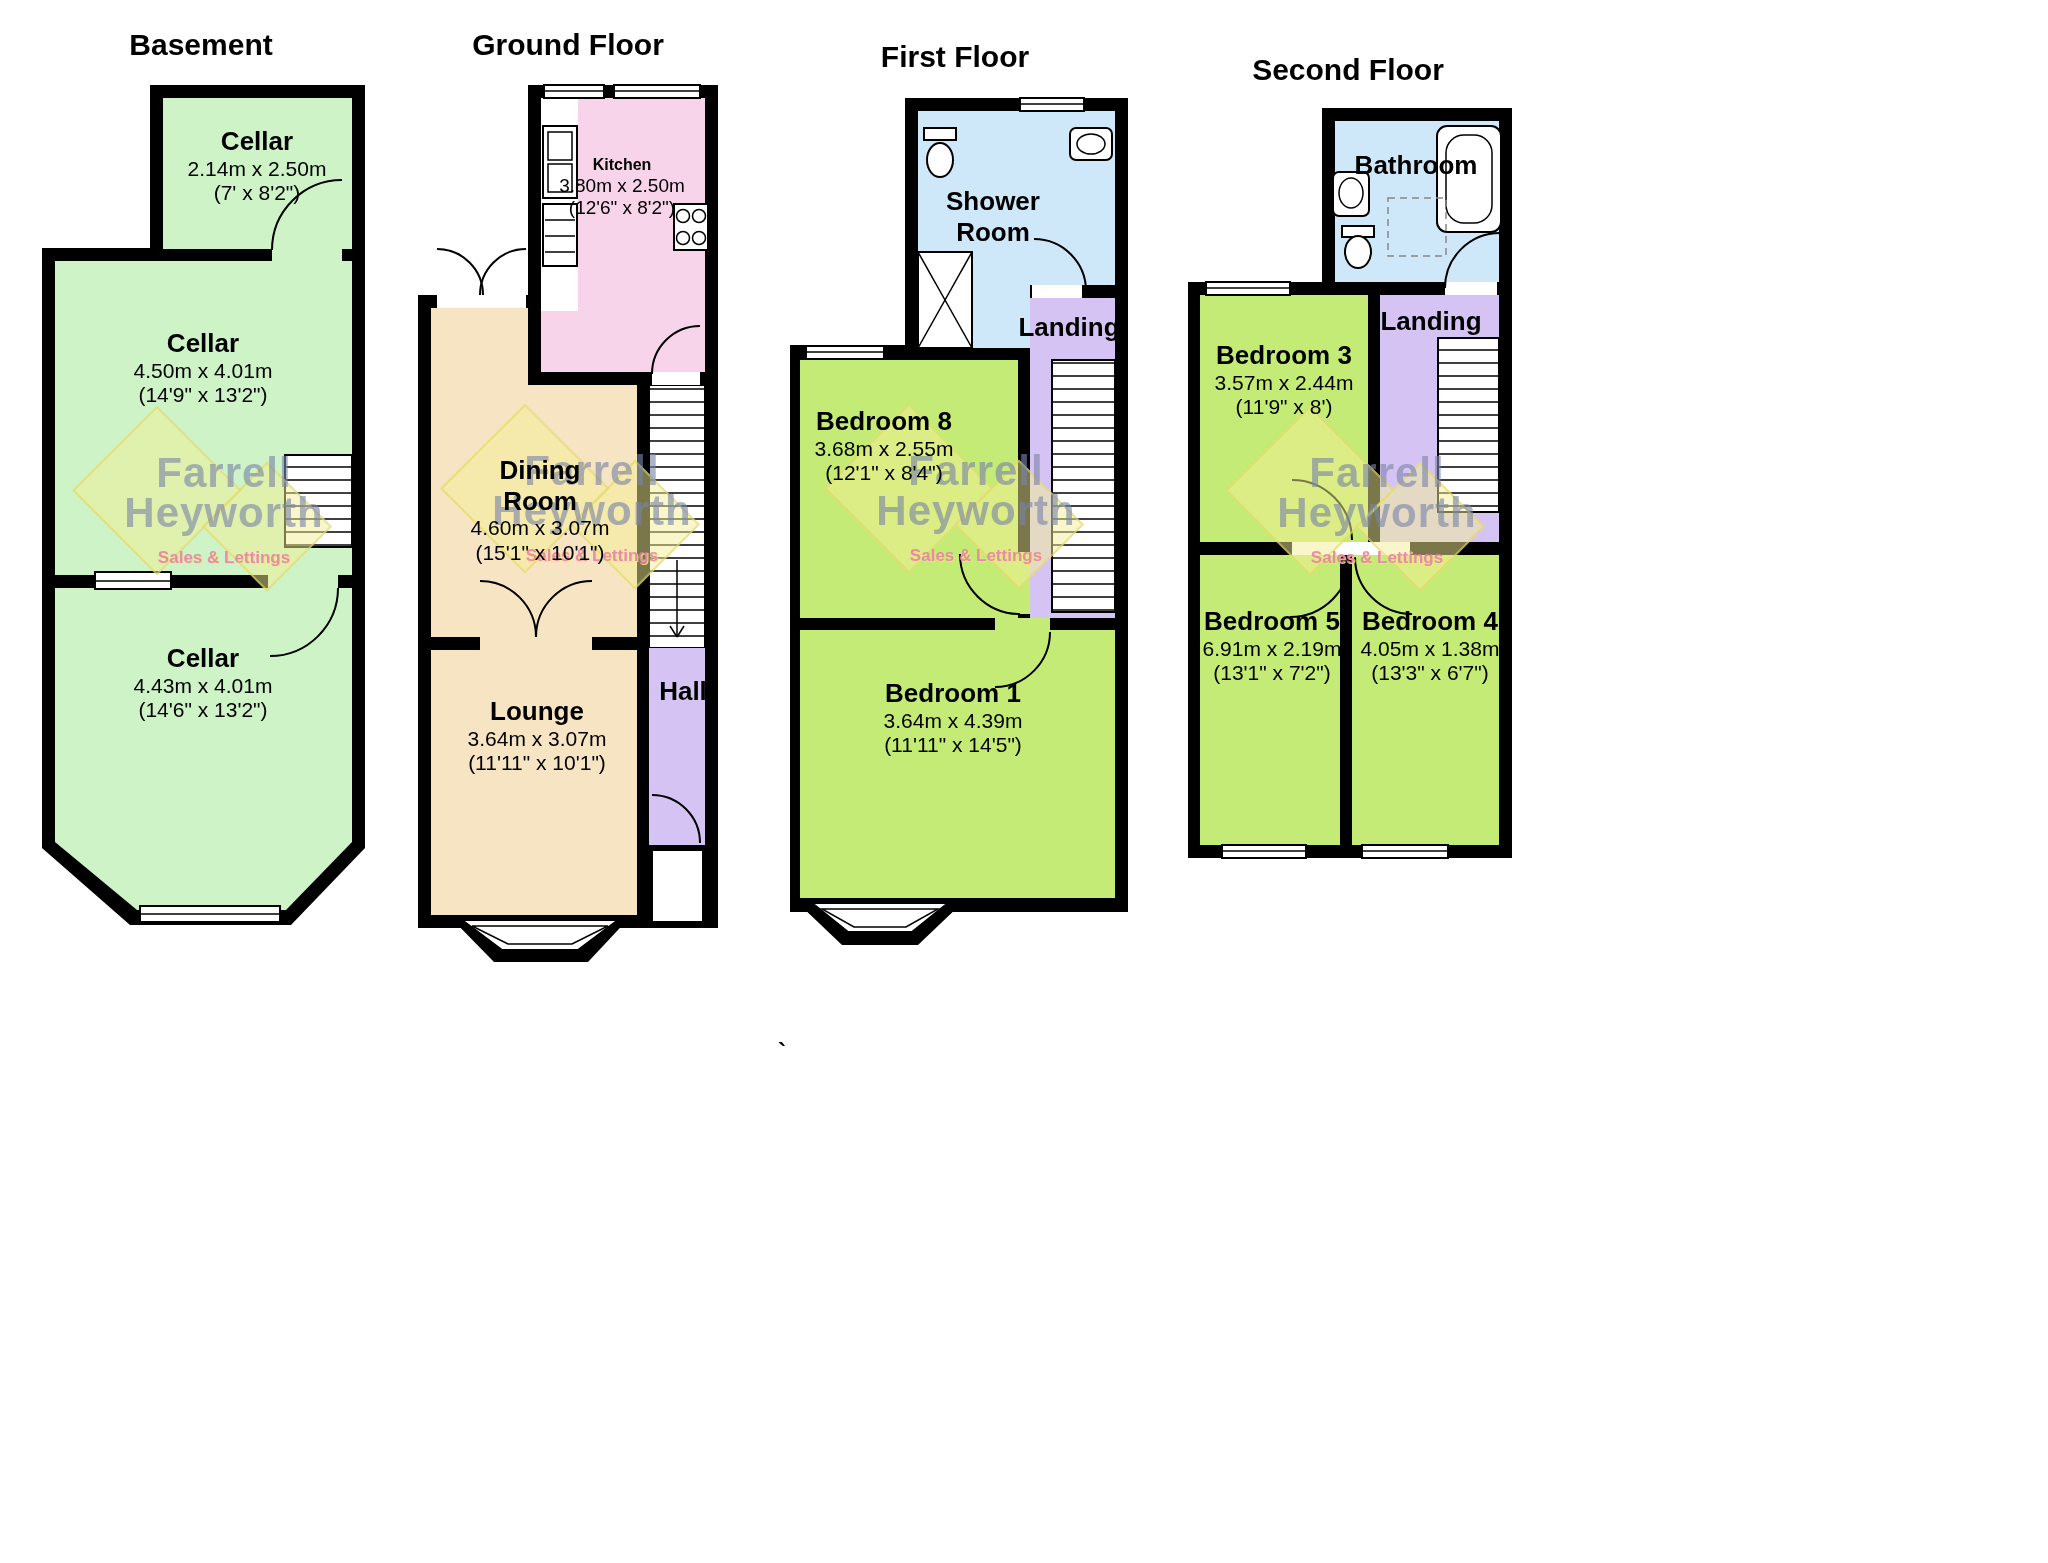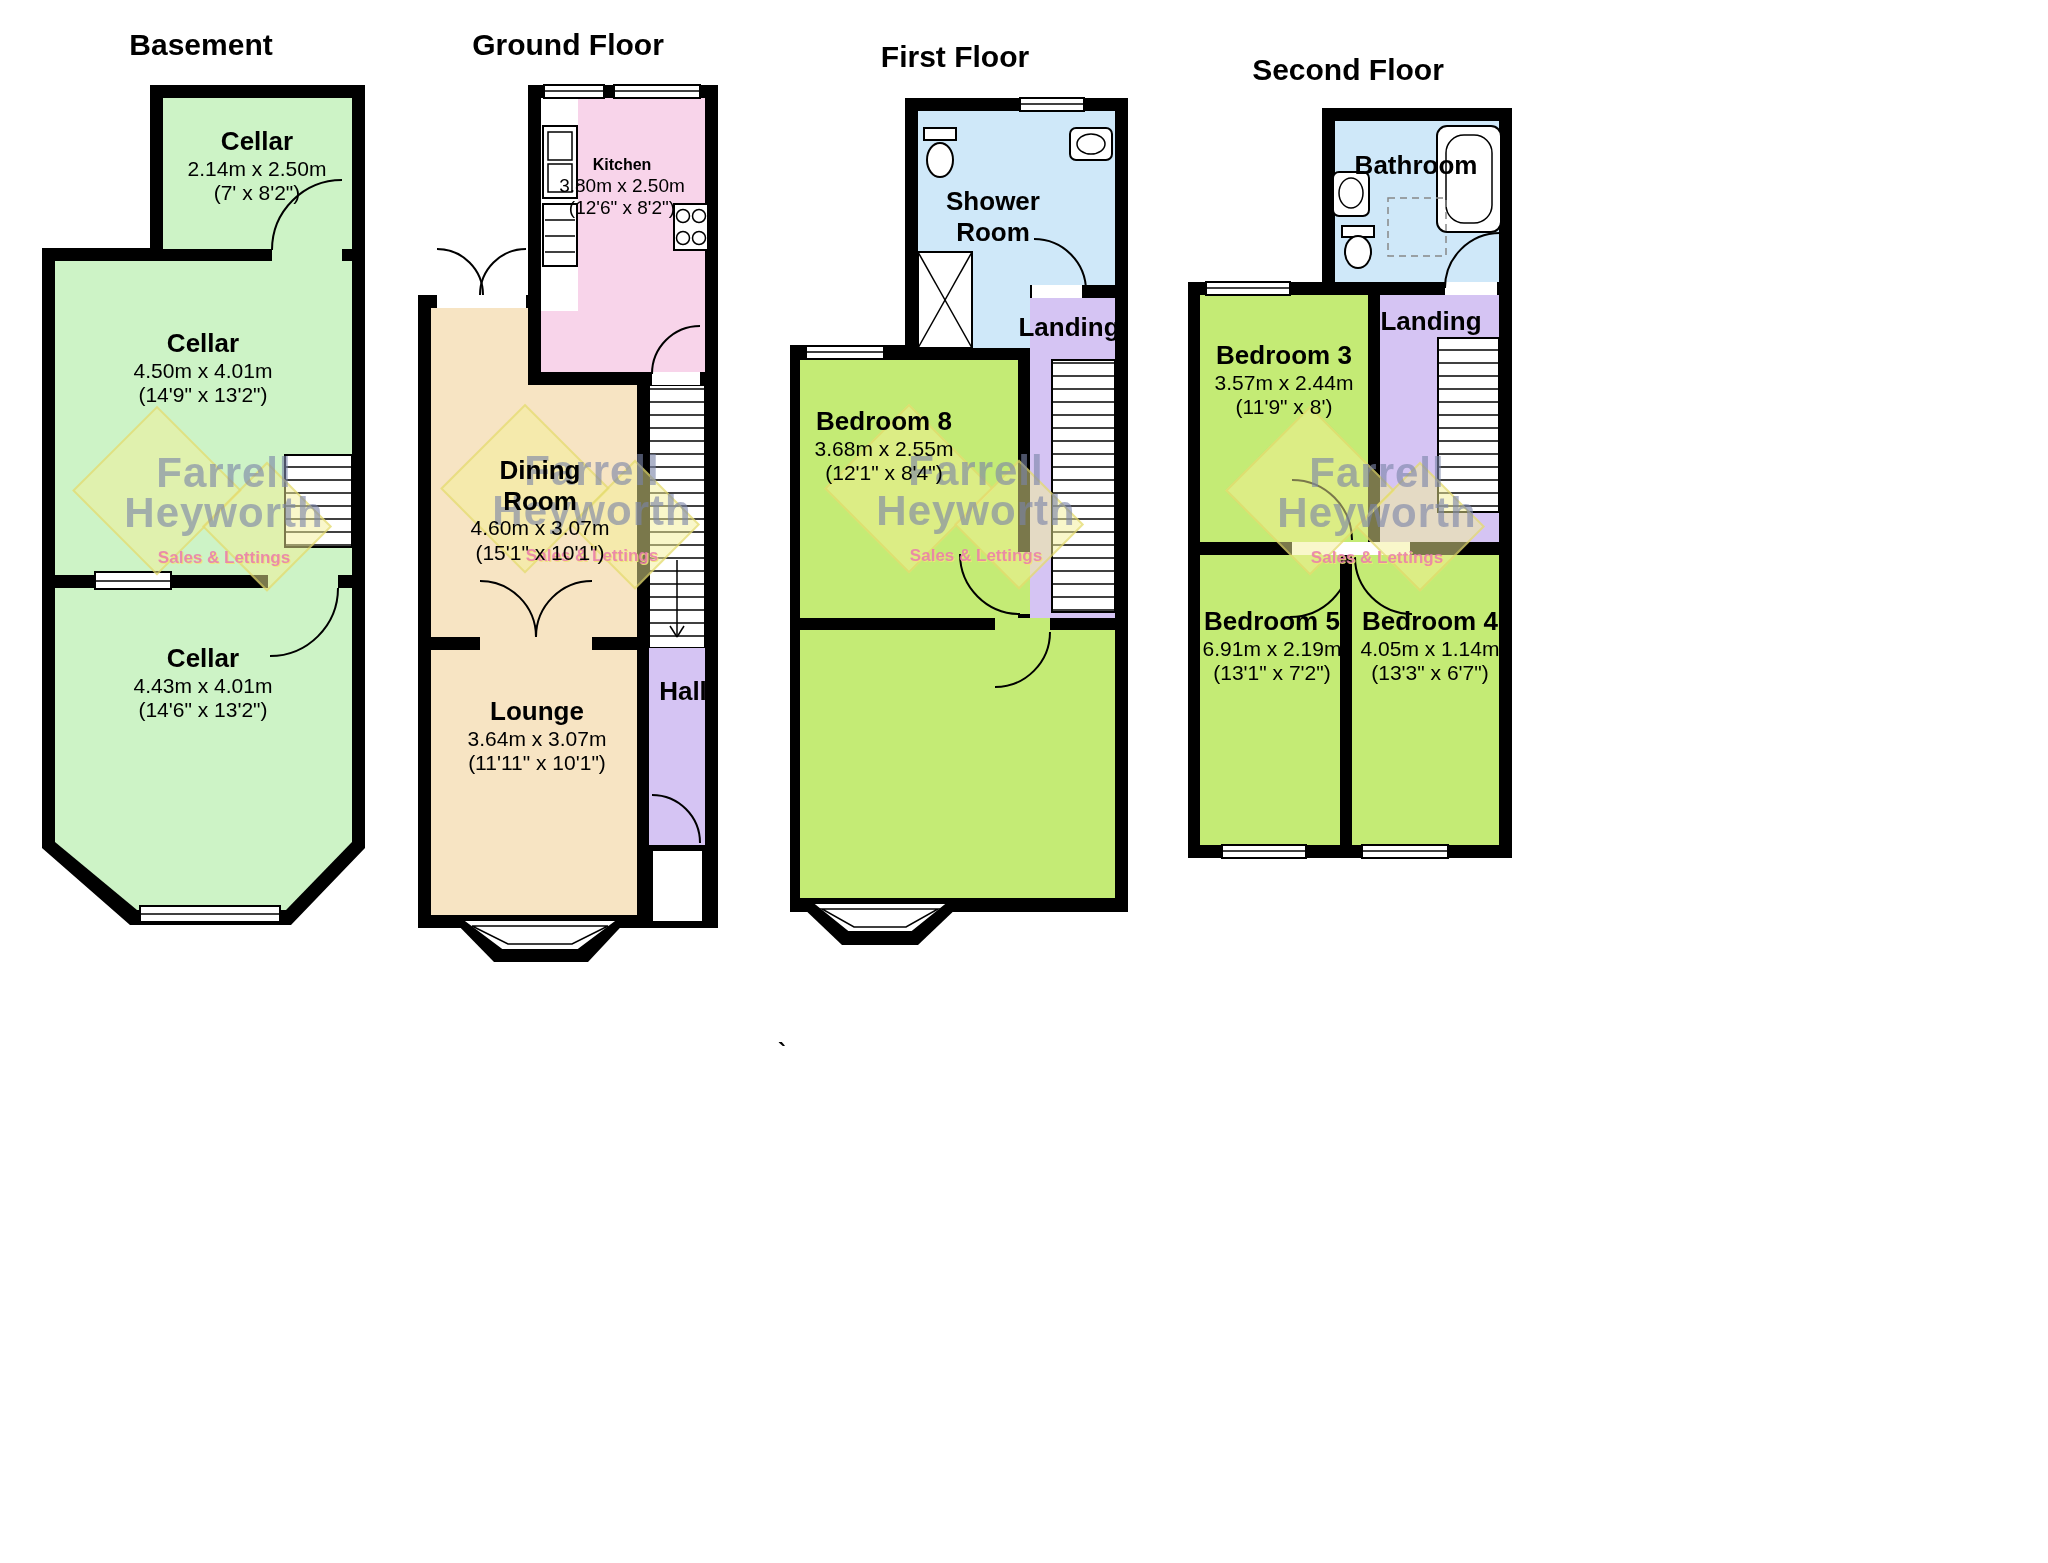--- a/index.html
+++ b/index.html
@@ -292,38 +292,43 @@
     <div class="room-name">Shower Room</div>
   </div>
   <div class="room-label" style="left:1069px;top:312px;width:160px;">
     <div class="room-name">Landing</div>
   </div>
   <div class="room-label" style="left:884px;top:406px;width:230px;">
     <div class="room-name">Bedroom 8</div>
     <div class="room-dim">3.68m x 2.55m</div>
     <div class="room-dim">(12'1" x 8'4")</div>
   </div>
+  <div class="room-label" style="left:953px;top:678px;width:230px;">
+    <div class="room-name">Bedroom 1</div>
+    <div class="room-dim">3.64m x 4.39m</div>
+    <div class="room-dim">(11'11" x 14'5")</div>
+  </div>
 
   <div class="room-label" style="left:1416px;top:150px;width:200px;">
     <div class="room-name">Bathroom</div>
   </div>
   <div class="room-label" style="left:1431px;top:306px;width:160px;">
     <div class="room-name">Landing</div>
   </div>
   <div class="room-label" style="left:1284px;top:340px;width:230px;">
     <div class="room-name">Bedroom 3</div>
     <div class="room-dim">3.57m x 2.44m</div>
     <div class="room-dim">(11'9" x 8')</div>
   </div>
   <div class="room-label" style="left:1272px;top:606px;width:220px;">
     <div class="room-name">Bedroom 5</div>
     <div class="room-dim">6.91m x 2.19m</div>
     <div class="room-dim">(13'1" x 7'2")</div>
   </div>
   <div class="room-label" style="left:1430px;top:606px;width:220px;">
     <div class="room-name">Bedroom 4</div>
-    <div class="room-dim">4.05m x 1.14m</div>
+    <div class="room-dim">4.05m x 1.38m</div>
     <div class="room-dim">(13'3" x 6'7")</div>
   </div>
 
   <div class="stray" style="left:778px;top:1038px;">`</div>
 
 </div>
 
 </body></html>

